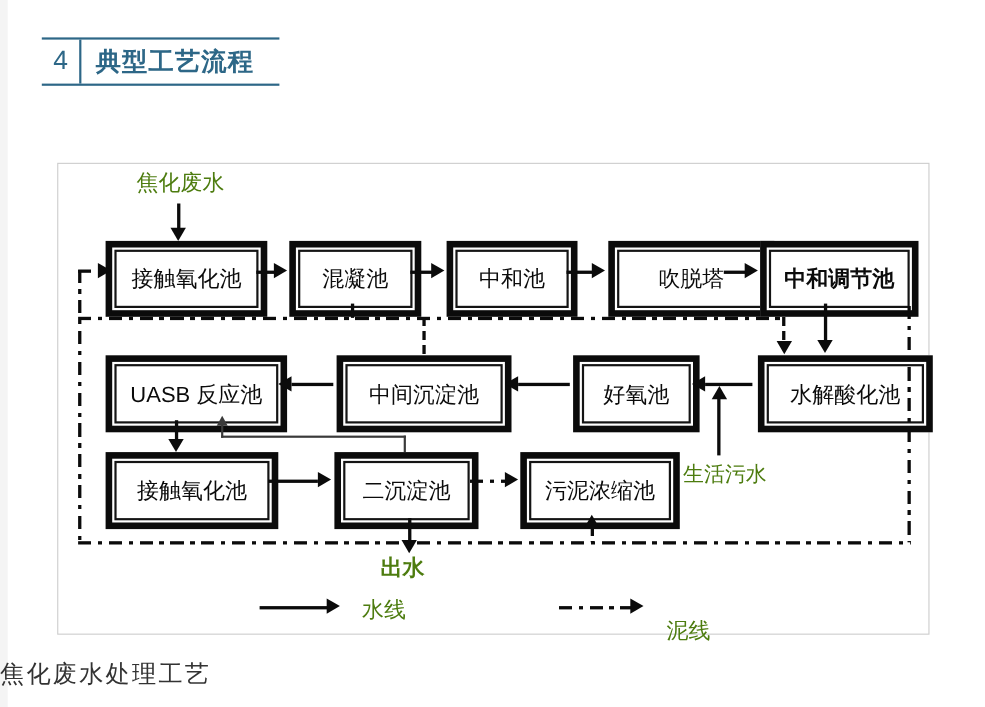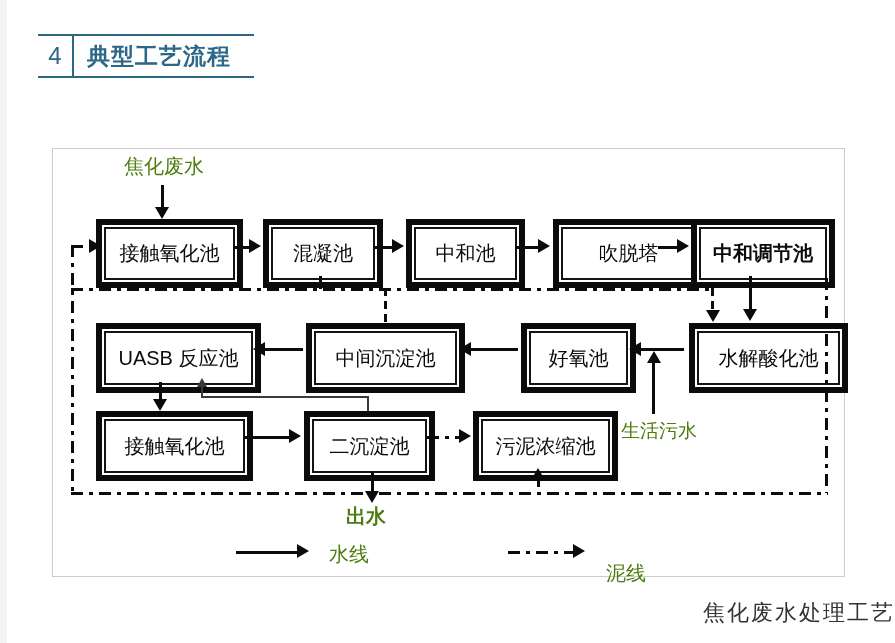--- a/index.html
+++ b/index.html
@@ -33,21 +33,21 @@
   .ddv{position:absolute;width:3px;background:repeating-linear-gradient(180deg,#0b0b0b 0 12px,transparent 12px 18px,#0b0b0b 18px 22px,transparent 22px 28px);}
   .dsv{position:absolute;width:3px;background:repeating-linear-gradient(180deg,#0b0b0b 0 8px,transparent 8px 13px);}
 
   .ah{position:absolute;width:0;height:0;}
   .ah-r{border-top:7px solid transparent;border-bottom:7px solid transparent;border-left:12px solid #0b0b0b;}
   .ah-l{border-top:7px solid transparent;border-bottom:7px solid transparent;border-right:12px solid #0b0b0b;}
   .ah-d{border-left:7px solid transparent;border-right:7px solid transparent;border-top:12px solid #0b0b0b;}
   .ah-u{border-left:7px solid transparent;border-right:7px solid transparent;border-bottom:12px solid #0b0b0b;}
   .ah-u.small{border-left:5px solid transparent;border-right:5px solid transparent;border-bottom:9px solid #3a3a3a;}
 
-  .caption{position:absolute;left:0;top:598px;width:100%;text-align:right;font-size:22px;
+  .caption{position:absolute;left:0;top:598px;width:100%;text-align:left;font-size:22px;
            color:#333;letter-spacing:2px;}
 </style>
 </head>
 <body>
 
 <div class="page">
   <div class="edge-strip"></div>
 
   <div class="header">
     <div class="header-num">4</div>

